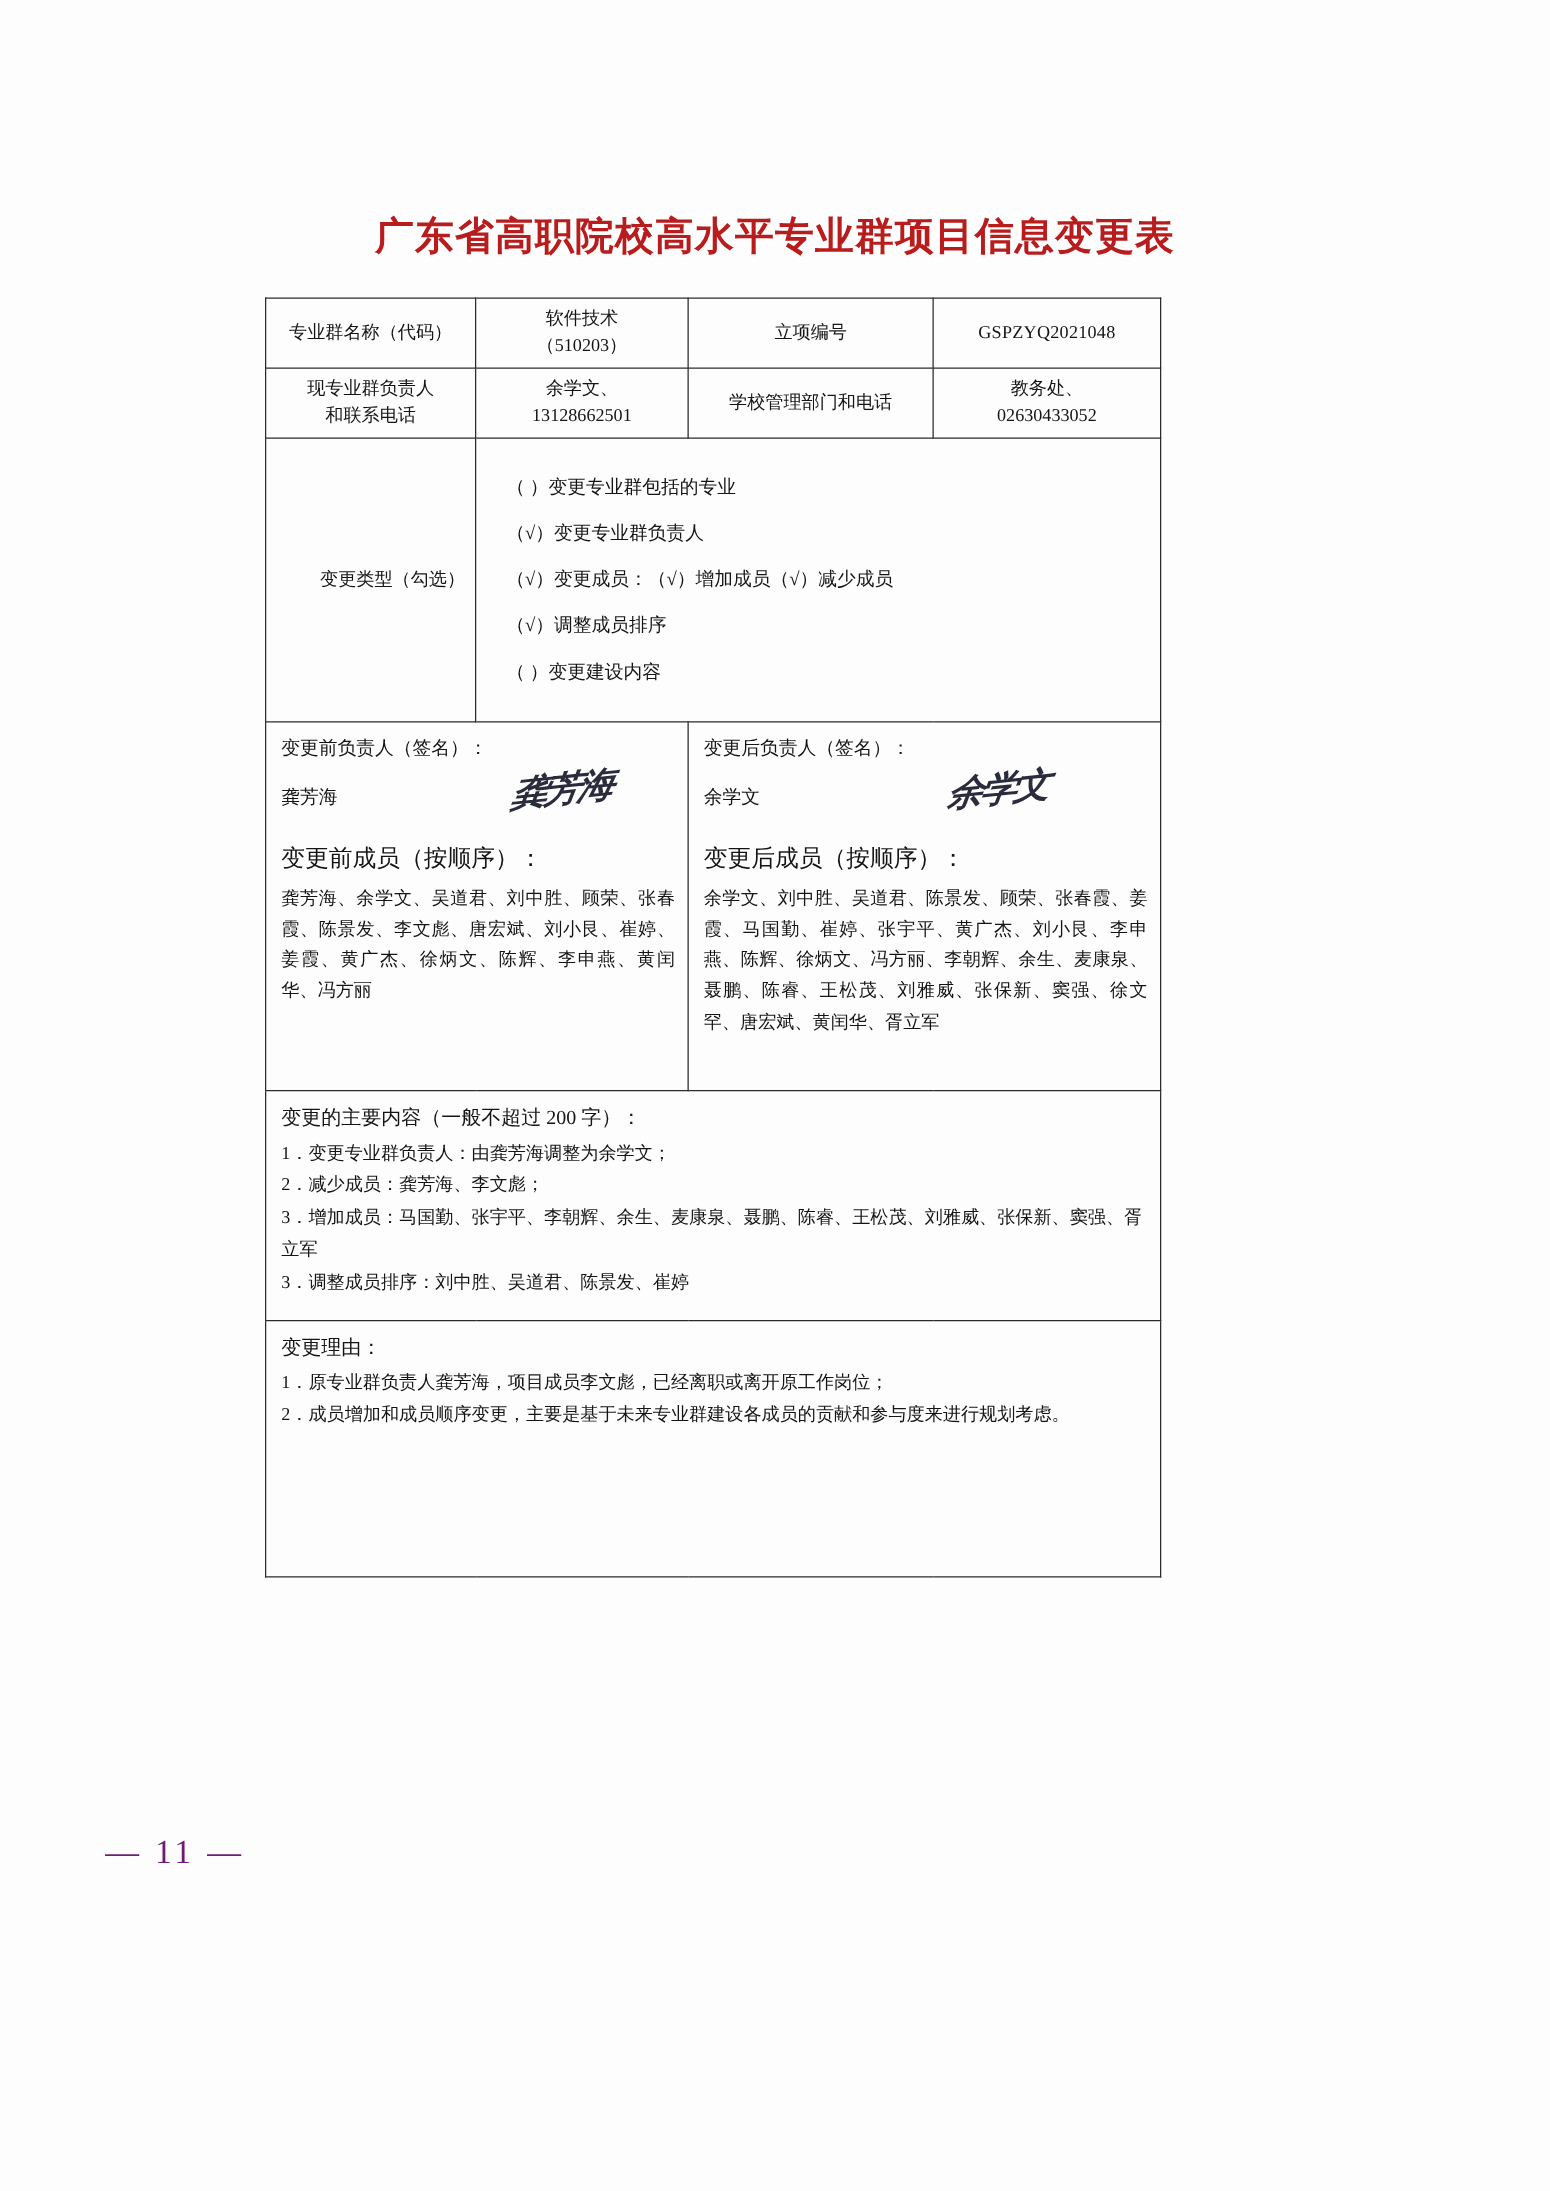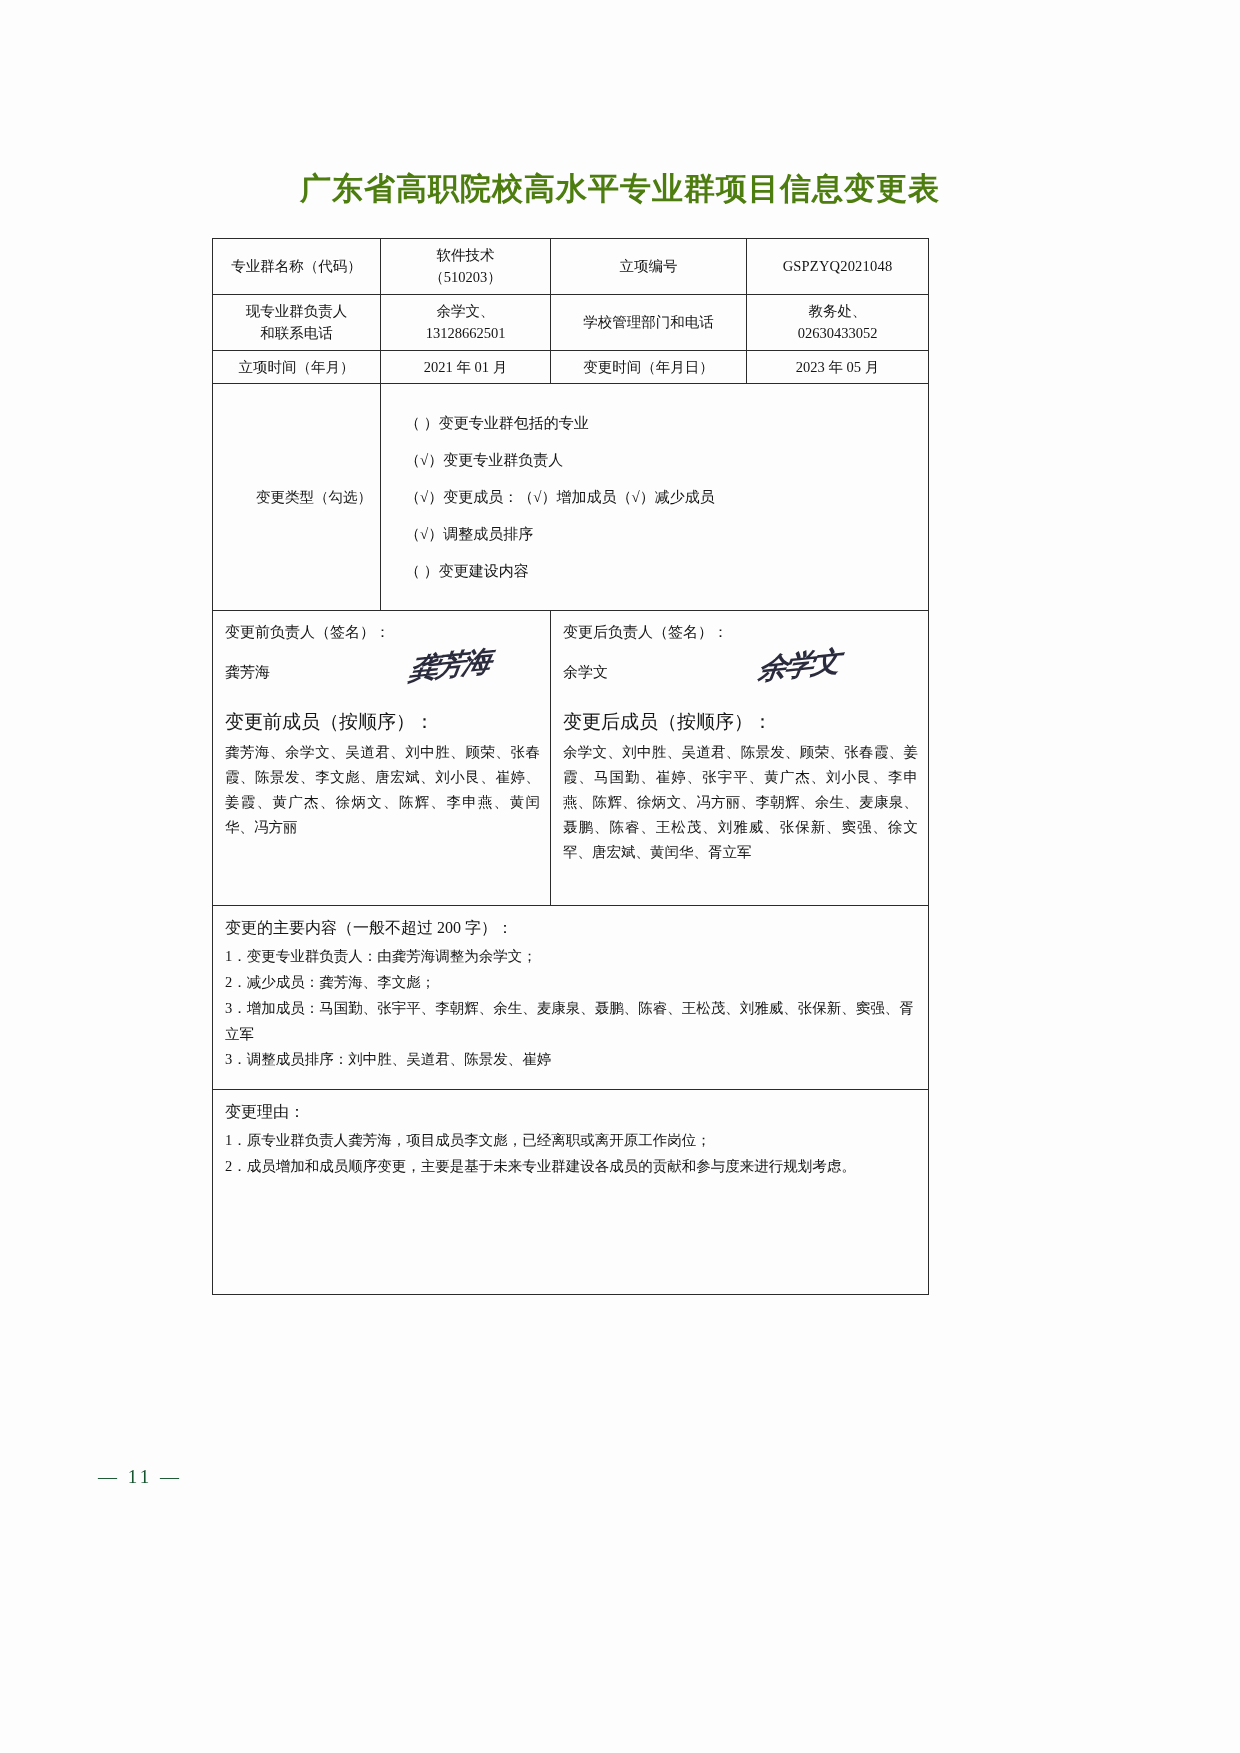--- a/index.html
+++ b/index.html
@@ -24,21 +24,21 @@
   .doc-title {
     position: absolute;
     left: 0;
     top: 168px;
     width: 1240px;
     text-align: center;
     font-family: "DejaVu Serif", serif;
     font-weight: bold;
     font-size: 31px;
     letter-spacing: 1px;
-    color: #4d7c0f;
+    color: #b91c1c;
   }
   table.form {
     position: absolute;
     left: 212px;
     top: 238px;
     width: 716px;
     border-collapse: collapse;
     table-layout: fixed;
   }
   table.form td {
@@ -116,22 +116,22 @@
     padding: 10px 12px 16px 12px !important;
     height: 178px;
   }
 
   .page-number {
     position: absolute;
     left: 0;
     top: 1466px;
     width: 1000px;
     text-align: center;
-    font-size: 19px;
-    color: #14532d;
+    font-size: 27px;
+    color: #701a75;
     letter-spacing: 3px;
   }
   .pn-inner { display: inline-block; margin-left: -720px; }
 </style>
 </head>
 <body>
 
 <div class="page">
 
   <div class="doc-title">广东省高职院校高水平专业群项目信息变更表</div>
@@ -161,26 +161,20 @@
         <td class="ctr small">
           <div>余学文、</div>
           <div>13128662501</div>
         </td>
         <td class="lbl">学校管理部门和电话</td>
         <td class="ctr small">
           <div>教务处、</div>
           <div>02630433052</div>
         </td>
       </tr>
-      <tr>
-        <td class="lbl">立项时间（年月）</td>
-        <td class="ctr small">2021 年 01 月</td>
-        <td class="lbl">变更时间（年月日）</td>
-        <td class="ctr small">2023 年 05 月</td>
-      </tr>
 
       <tr>
         <td class="type-label">变更类型（勾选）</td>
         <td class="type-list" colspan="3">
           <div class="line">（  ）变更专业群包括的专业</div>
           <div class="line">（√）变更专业群负责人</div>
           <div class="line">（√）变更成员：（√）增加成员（√）减少成员</div>
           <div class="line">（√）调整成员排序</div>
           <div class="line">（  ）变更建设内容</div>
         </td>

